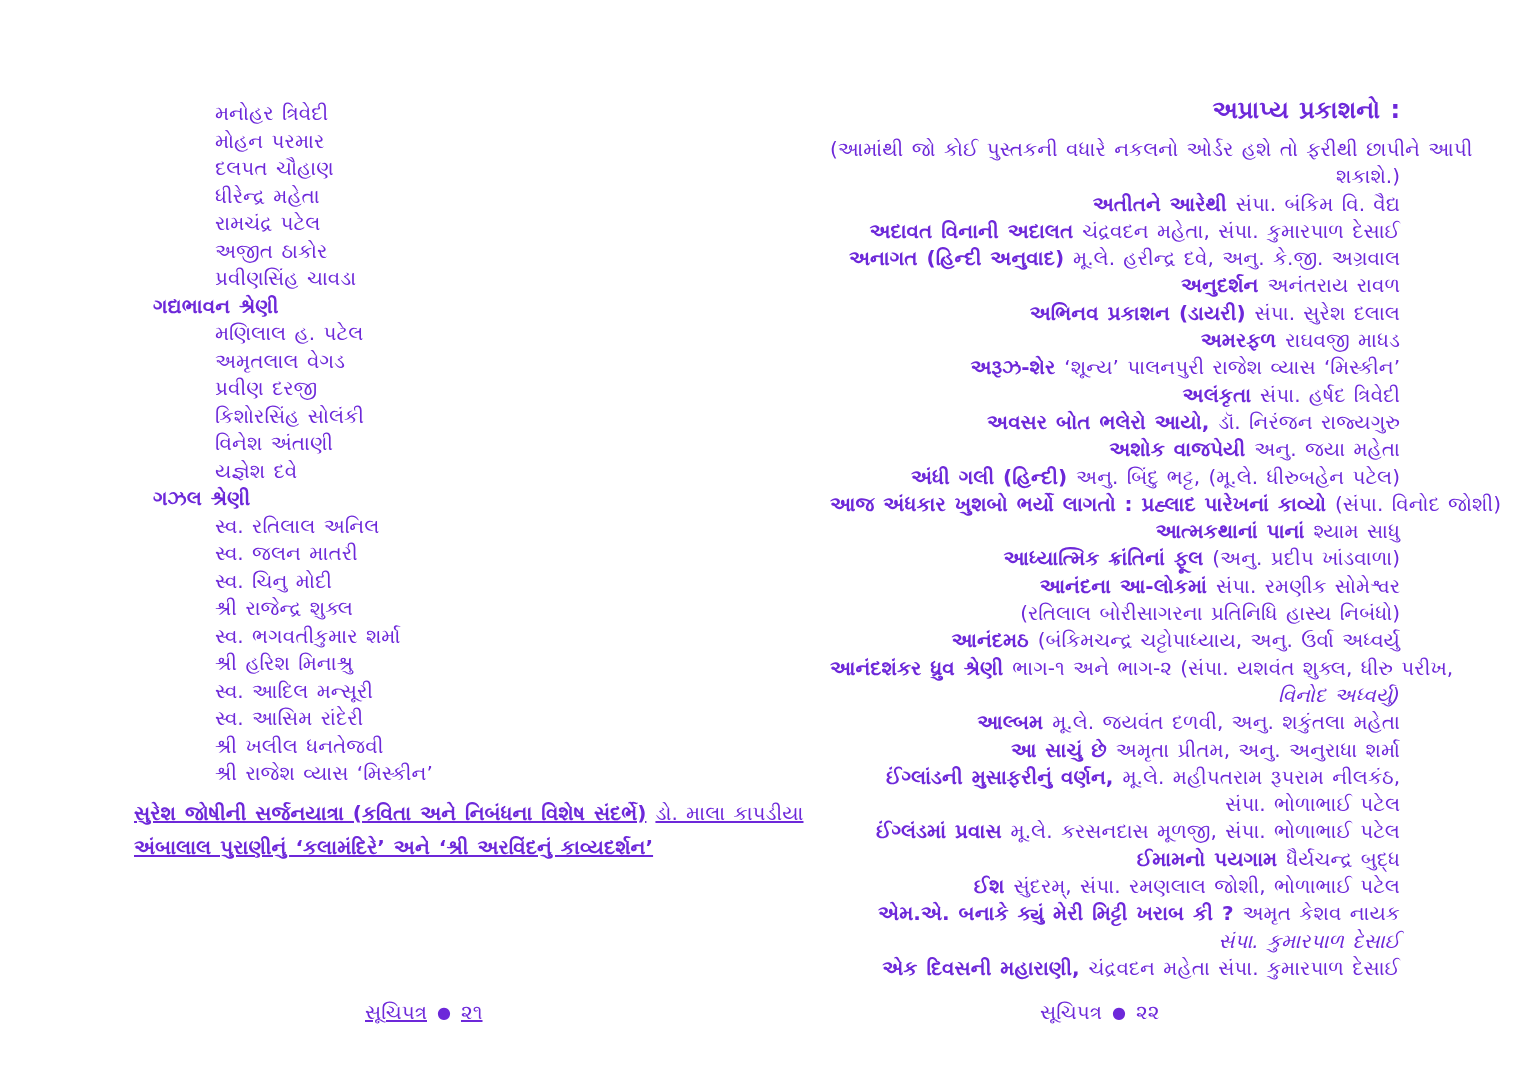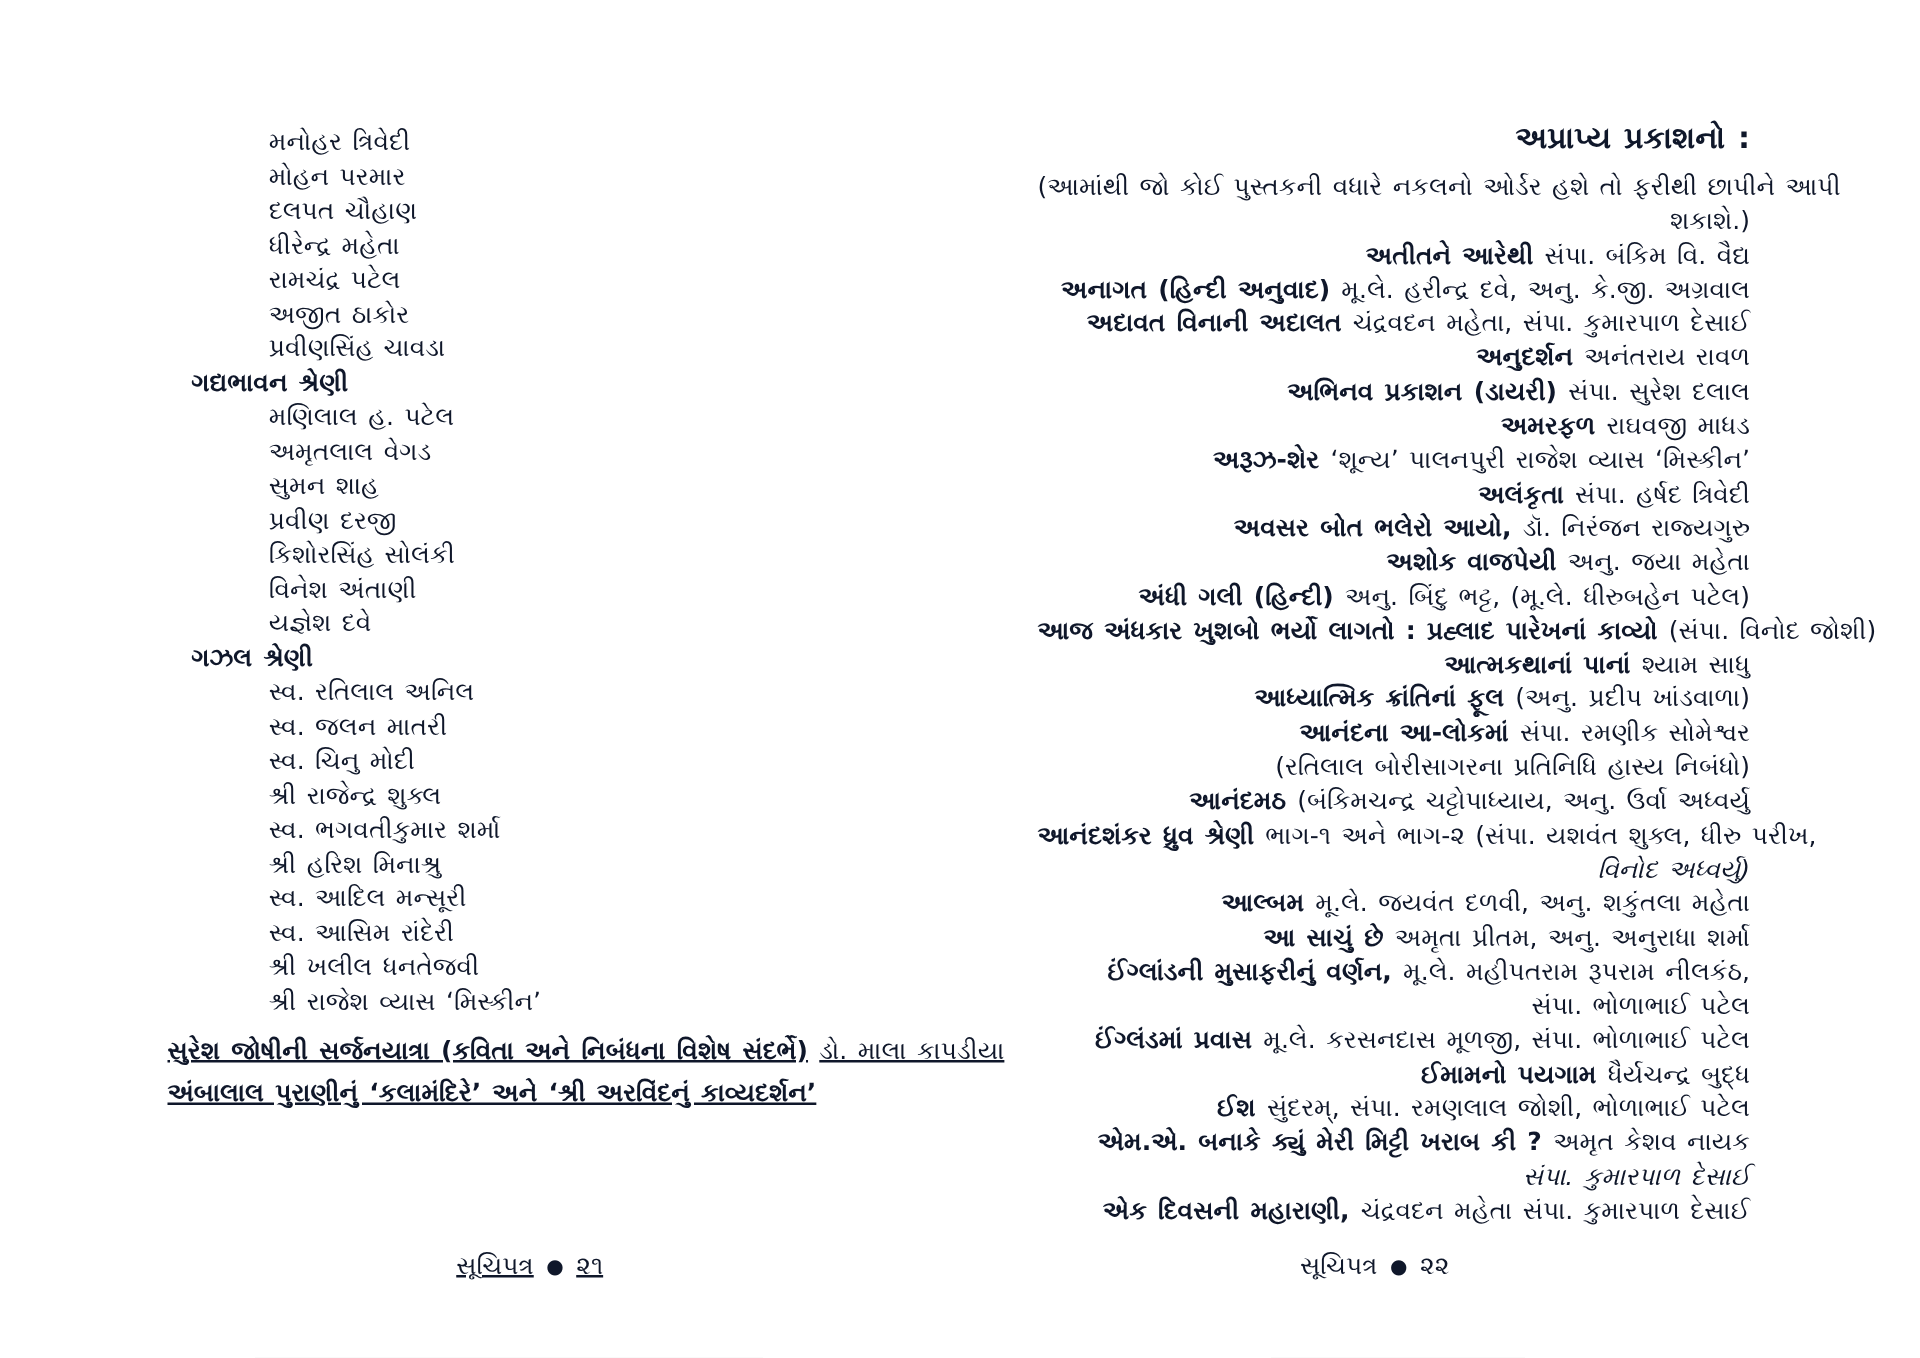--- a/index.html
+++ b/index.html
@@ -5,21 +5,21 @@
   html,body{margin:0;padding:0;}
   body{
     background:#e8e8e8;
     font-family:"DejaVu Sans", sans-serif;
   }
   .canvas{
     position:relative;
     width:1536px;
     height:1086px;
     background:#ffffff;
-    color:#0f172a;
+    color:#6d28d9;
     overflow:hidden;
   }
   .page{position:absolute;}
   .page-left{left:134px;top:100px;width:645px;}
   .page-right{left:830px;top:94px;width:570px;text-align:right;}
 
   .line{
     height:27.5px;
     line-height:27.5px;
     font-size:20px;
@@ -74,21 +74,20 @@
         <div class="line name-line">મનોહર ત્રિવેદી</div>
         <div class="line name-line">મોહન પરમાર</div>
         <div class="line name-line">દલપત ચૌહાણ</div>
         <div class="line name-line">ધીરેન્દ્ર મહેતા</div>
         <div class="line name-line">રામચંદ્ર પટેલ</div>
         <div class="line name-line">અજીત ઠાકોર</div>
         <div class="line name-line">પ્રવીણસિંહ ચાવડા</div>
         <div class="line section-header">ગદ્યભાવન શ્રેણી</div>
         <div class="line name-line">મણિલાલ હ. પટેલ</div>
         <div class="line name-line">અમૃતલાલ વેગડ</div>
-        <div class="line name-line">સુમન શાહ</div>
         <div class="line name-line">પ્રવીણ દરજી</div>
         <div class="line name-line">કિશોરસિંહ સોલંકી</div>
         <div class="line name-line">વિનેશ અંતાણી</div>
         <div class="line name-line">યજ્ઞેશ દવે</div>
         <div class="line section-header">ગઝલ શ્રેણી</div>
         <div class="line name-line">સ્વ. રતિલાલ અનિલ</div>
         <div class="line name-line">સ્વ. જલન માતરી</div>
         <div class="line name-line">સ્વ. ચિનુ મોદી</div>
         <div class="line name-line">શ્રી રાજેન્દ્ર શુક્લ</div>
         <div class="line name-line">સ્વ. ભગવતીકુમાર શર્મા</div>
@@ -105,22 +104,22 @@
   </section>
 
   <section class="page page-right">
     <h1 class="main-header">અપ્રાપ્ય પ્રકાશનો :</h1>
     <div class="note">
         <div class="line">(આમાંથી જો કોઈ પુસ્તકની વધારે નકલનો ઓર્ડર હશે તો ફરીથી છાપીને આપી</div>
         <div class="line">શકાશે.)</div>
       </div>
     <div class="entries">
         <div class="line"><span class="bold">અતીતને આરેથી</span><span class="rest">સંપા. બંકિમ વિ. વૈદ્ય</span></div>
+        <div class="line"><span class="bold">અદાવત વિનાની અદાલત</span><span class="rest">ચંદ્રવદન મહેતા, સંપા. કુમારપાળ દેસાઈ</span></div>
         <div class="line"><span class="bold">અનાગત (હિન્દી અનુવાદ)</span><span class="rest">મૂ.લે. હરીન્દ્ર દવે, અનુ. કે.જી. અગ્રવાલ</span></div>
-        <div class="line"><span class="bold">અદાવત વિનાની અદાલત</span><span class="rest">ચંદ્રવદન મહેતા, સંપા. કુમારપાળ દેસાઈ</span></div>
         <div class="line"><span class="bold">અનુદર્શન</span><span class="rest">અનંતરાય રાવળ</span></div>
         <div class="line"><span class="bold">અભિનવ પ્રકાશન (ડાયરી)</span><span class="rest">સંપા. સુરેશ દલાલ</span></div>
         <div class="line"><span class="bold">અમરફળ</span><span class="rest">રાઘવજી માધડ</span></div>
         <div class="line"><span class="bold">અરૂઝ-શેર</span><span class="rest">‘શૂન્ય’ પાલનપુરી  રાજેશ વ્યાસ ‘મિસ્કીન’</span></div>
         <div class="line"><span class="bold">અલંકૃતા</span><span class="rest">સંપા. હર્ષદ ત્રિવેદી</span></div>
         <div class="line"><span class="bold">અવસર બોત ભલેરો આયો,</span><span class="rest">ડૉ. નિરંજન રાજ્યગુરુ</span></div>
         <div class="line"><span class="bold">અશોક વાજપેયી</span><span class="rest">અનુ. જયા મહેતા</span></div>
         <div class="line"><span class="bold">અંધી ગલી (હિન્દી)</span><span class="rest">અનુ. બિંદુ ભટ્ટ, (મૂ.લે. ધીરુબહેન પટેલ)</span></div>
         <div class="line"><span class="bold">આજ અંધકાર ખુશબો ભર્યો લાગતો : પ્રહ્લાદ પારેખનાં કાવ્યો</span><span class="rest">(સંપા. વિનોદ જોશી)</span></div>
         <div class="line"><span class="bold">આત્મકથાનાં પાનાં</span><span class="rest">શ્યામ સાધુ</span></div>

